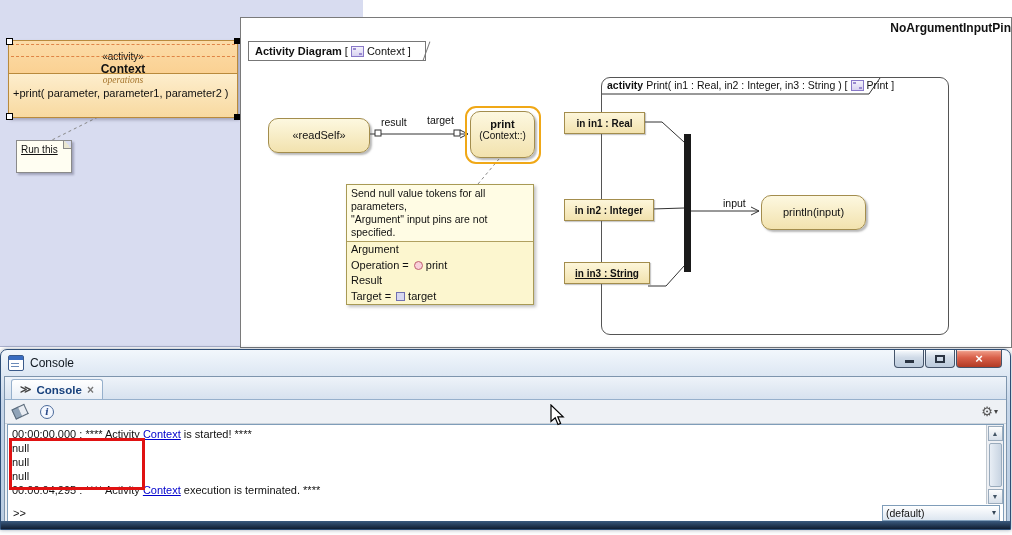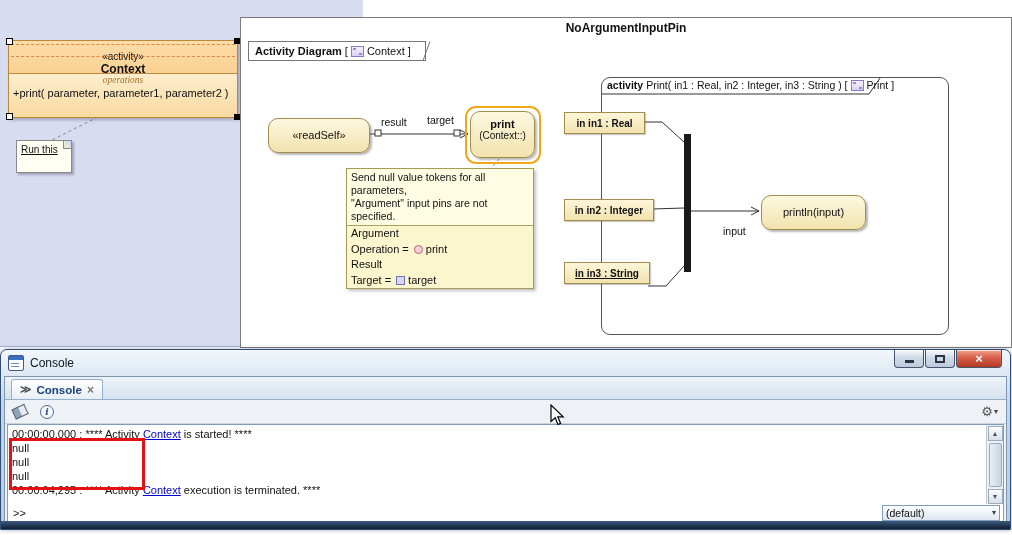--- a/index.html
+++ b/index.html
@@ -23,21 +23,21 @@
   .h{position:absolute;width:6px;height:6px;background:#000;}
   .h.hollow{background:#fff;border:1px solid #000;width:5px;height:5px;}
 
   .runnote{position:absolute;left:16px;top:140px;width:50px;height:28px;background:#fffef2;border:1px solid #8a8a8a;
            box-shadow:2px 2px 2px rgba(60,60,90,.35);font-size:10px;padding:3px 0 0 4px;text-decoration:underline;}
   .fold{position:absolute;top:0;right:0;width:7px;height:7px;
         background:linear-gradient(225deg,#d8dcf0 50%,#e9e6d2 50%);border-left:1px solid #8a8a8a;border-bottom:1px solid #8a8a8a;}
 
   
   .window{position:absolute;left:240px;top:17px;width:770px;height:329px;background:#fff;border:1px solid #7a7a7a;z-index:2;}
-  .wtitle{position:absolute;left:0;top:3px;width:100%;text-align:center;font-weight:bold;font-size:12px;}
+  .wtitle{position:absolute;left:0;top:3px;width:100%;text-align:right;font-weight:bold;font-size:12px;}
   .dtab{position:absolute;left:7px;top:23px;height:18px;border:1px solid #777;background:#fff;
         display:flex;align-items:center;gap:3px;padding:0 14px 0 6px;font-size:11px;}
   .tab-slant{position:absolute;right:-2px;top:-1px;width:1px;height:20px;background:#777;transform:rotate(20deg);}
   .dgm-icon{display:inline-block;width:11px;height:9px;border:1px solid #8878c8;background:linear-gradient(#f4f2fc,#d8d2f0);position:relative;}
   .dgm-icon::before{content:"";position:absolute;left:1px;top:1px;width:3px;height:2px;background:#9a8ad0;}
   .dgm-icon::after{content:"";position:absolute;right:1px;bottom:1px;width:3px;height:2px;background:#9a8ad0;}
 
   .links{position:absolute;left:0;top:0;pointer-events:none;}
   .edge{stroke:#333;fill:none;stroke-width:1;}
   .arrow{stroke:#333;fill:none;stroke-width:1;}
@@ -48,21 +48,21 @@
           background:linear-gradient(180deg,#fdf8e0,#f2e2ae);box-shadow:2px 2px 2px rgba(100,100,100,.45);text-align:center;}
   .readself{left:27px;top:100px;width:100px;height:33px;line-height:33px;}
   .println{left:520px;top:177px;width:103px;height:33px;line-height:33px;}
   .printact{left:229px;top:93px;width:63px;height:45px;}
   .pa-name{font-weight:bold;margin-top:6px;font-size:11px;}
   .pa-qual{font-size:10px;}
   .sel-ring{position:absolute;left:224px;top:88px;width:72px;height:54px;border:2px solid #f0a817;border-radius:11px;}
 
   .lbl{position:absolute;font-size:10.5px;color:#111;}
 
-  .dnote{position:absolute;left:105px;top:150px;width:186px;background:#fcf6cf;border:1px solid #a89a55;
+  .dnote{position:absolute;left:105px;top:166px;width:186px;background:#fcf6cf;border:1px solid #a89a55;
          box-shadow:2px 2px 3px rgba(100,100,100,.4);}
   .dnote-tip{background:#fffce4;border-bottom:1px solid #b0a060;padding:2px 4px;font-size:10.5px;line-height:13px;}
   .dnote-row{padding:0 4px;font-size:11px;line-height:15.5px;white-space:nowrap;}
   .op-icon{display:inline-block;width:7px;height:7px;border-radius:50%;border:1px solid #c06070;background:#f8d0da;margin:0 3px -1px 2px;}
   .tgt-icon{display:inline-block;width:7px;height:7px;border:1px solid #7070b0;background:#d8d8f0;margin:0 3px -1px 2px;}
 
   .frame{position:absolute;left:360px;top:59px;width:346px;height:256px;border:1px solid #555;border-radius:9px;background:#fff;}
   .frame-header{position:absolute;left:366px;top:61px;font-size:10.5px;display:flex;align-items:center;gap:3px;white-space:nowrap;}
   .pin{position:absolute;height:20px;border:1px solid #a38d4d;background:linear-gradient(180deg,#fdf6da,#f2e2ae);
        display:flex;align-items:center;justify-content:center;font-size:10px;font-weight:bold;box-shadow:1px 1px 1px rgba(100,100,100,.35);}
@@ -225,21 +225,21 @@
       <span>in in1 : Real</span>
     </div>
     <div class="pin" style="left:323px;top:181px;width:88px;">
       <span>in in2 : Integer</span>
     </div>
     <div class="pin" style="left:323px;top:244px;width:84px;text-decoration:underline;">
       <span>in in3 : String</span>
     </div>
 
     <div class="joinbar"></div>
-    <div class="lbl" style="left:482px;top:179px;margin-top:28px;">input</div>
+    <div class="lbl" style="left:482px;top:179px;">input</div>
 
     <div class="action println">
       <span>println(input)</span>
     </div>
   </div>
 
   <div class="console">
     <div class="c-title">
       <span class="c-icon"></span>
       <span class="c-title-text">Console</span>

